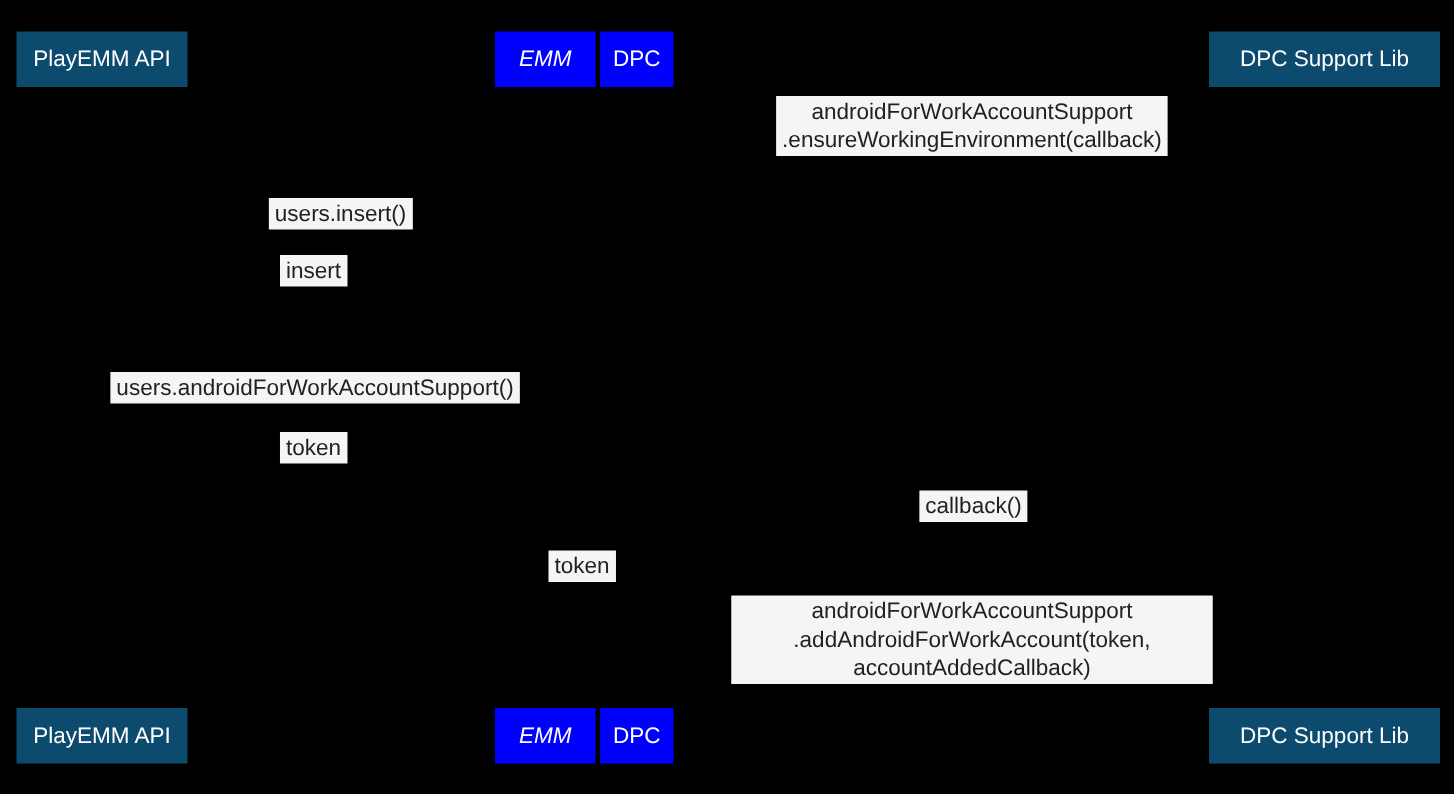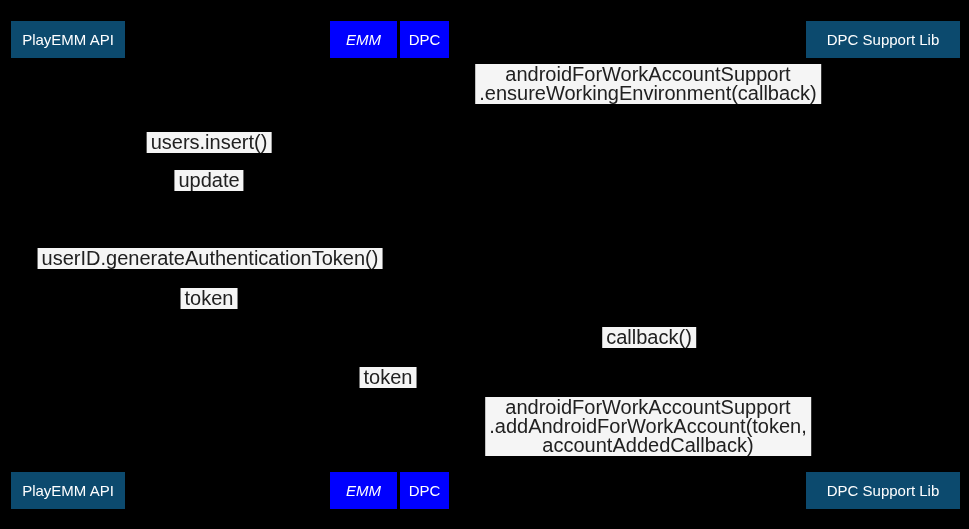--- a/index.html
+++ b/index.html
@@ -34,28 +34,28 @@
   .actor.dpc      { left: 400px; width: 49px; }
   .actor.dpclib   { left: 806px; width: 154px; }
   .row-top    { top: 21px; }
   .row-bottom { top: 472px; }
 
   .msg {
     position: absolute;
     transform: translateX(-50%);
     background: #f5f5f5;
     color: #212121;
-    font-size: 20px;
+    font-size: 15px;
     line-height: 19px;
     padding: 1px 4px;
     text-align: center;
     white-space: pre-line;
   }
   .m-ensure   { left: 648px; top: 64px; }
-  .m-insert   { left: 209px; top: 132px; }
+  .m-insert   { left: 227px; top: 132px; }
   .m-userid   { left: 209px; top: 170px; }
   .m-update   { left: 209px; top: 209px; }
   .m-gentoken { left: 210px; top: 248px; }
   .m-token1   { left: 209px; top: 288px; }
   .m-callback { left: 649px; top: 327px; }
   .m-token2   { left: 388px; top: 367px; }
   .m-addacct  { left: 648px; top: 397px; }
 </style>
 </head>
 <body>
@@ -63,22 +63,22 @@
 <div class="diagram">
 
   <div class="actor green playemm row-top">PlayEMM API</div>
   <div class="actor blue emm row-top">EMM</div>
   <div class="actor blue dpc row-top">DPC</div>
   <div class="actor green dpclib row-top">DPC Support Lib</div>
 
   <div class="msg m-ensure">androidForWorkAccountSupport
 .ensureWorkingEnvironment(callback)</div>
   <div class="msg m-insert">users.insert()</div>
-  <div class="msg m-userid">update</div>
-  <div class="msg m-gentoken">userID.generateAuthenticationToken()</div>
+  <div class="msg m-userid">insert</div>
+  <div class="msg m-gentoken">users.androidForWorkAccountSupport()</div>
   <div class="msg m-token1">token</div>
   <div class="msg m-callback">callback()</div>
   <div class="msg m-token2">token</div>
   <div class="msg m-addacct">androidForWorkAccountSupport
 .addAndroidForWorkAccount(token, accountAddedCallback)</div>
 
   <div class="actor green playemm row-bottom">PlayEMM API</div>
   <div class="actor blue emm row-bottom">EMM</div>
   <div class="actor blue dpc row-bottom">DPC</div>
   <div class="actor green dpclib row-bottom">DPC Support Lib</div>

